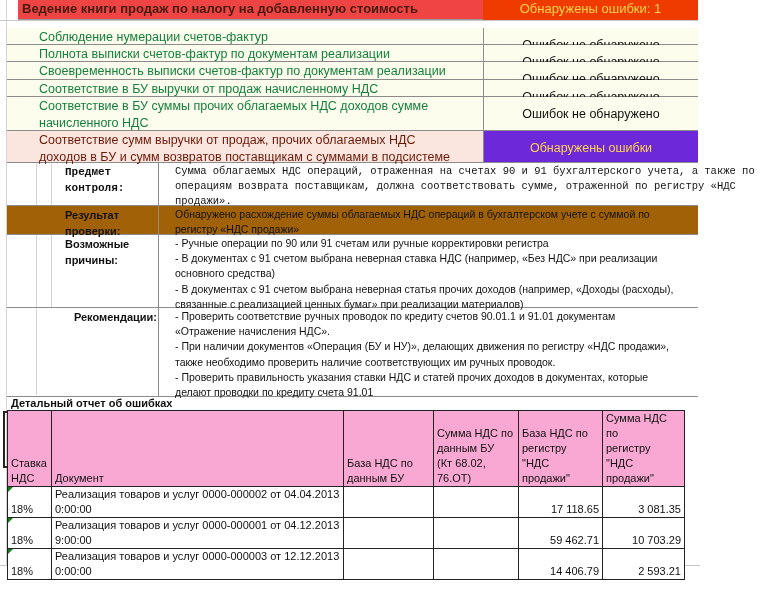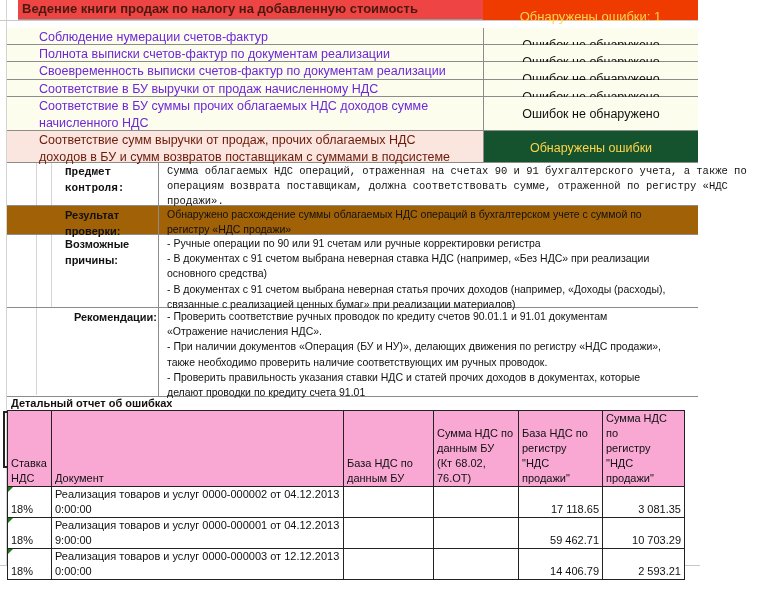--- a/index.html
+++ b/index.html
@@ -7,37 +7,37 @@
          font-family:"Liberation Sans", sans-serif; color:#000; }
   .abs { position:absolute; box-sizing:border-box; }
   
   .gridv { position:absolute; width:1px; background:#d4d4d4; }
   .gridh { position:absolute; height:1px; background:#c8c8c8; }
 
   .title-cell { left:18px; top:0; width:476px; height:20px; background:#ef4444;
      font-weight:bold; font-size:13px; color:#4a1a10; padding:1px 4px; white-space:nowrap; overflow:hidden;
      border-bottom:1px solid #9a9a9a; }
   .title-status { left:483px; top:0; width:215px; height:20px; background:#ef3a00;
-     color:#ffd34a; font-size:13px; text-align:center; padding-top:9px; }
+     color:#ffd34a; font-size:13px; text-align:center; padding-top:1px; }
 
   .chk-row { position:absolute; left:7px; width:691px; box-sizing:border-box;
      background:#fdfdee; border-bottom:1px solid #8c8c8c; }
-  .chk-label { position:absolute; left:32px; top:1px; width:440px; font-size:12.5px; line-height:17px; color:#6d28d9; }
+  .chk-label { position:absolute; left:32px; top:1px; width:440px; font-size:12.5px; line-height:17px; color:#15803d; }
   .chk-status { position:absolute; left:476px; top:0; width:215px; height:100%; border-left:1px solid #8c8c8c;
      text-align:center; font-size:12.5px; line-height:17px; color:#111; padding-top:9px; box-sizing:border-box; }
   .chk-row.err { background:#fbe5df; }
   .chk-row.err .chk-label { color:#6b1a08; }
-  .chk-row.err .chk-status { background:#14532d; color:#ffd34a; }
+  .chk-row.err .chk-status { background:#6d28d9; color:#ffd34a; }
 
   .det-row { position:absolute; left:7px; width:691px; box-sizing:border-box; border-bottom:1px solid #8c8c8c; }
   .det-row.pink { background:#a16207; }
   .det-label { position:absolute; left:58px; top:1px; width:93px; font-size:11px; font-weight:bold; line-height:16px; color:#111; }
   .det-label.right { text-align:right; left:50px; width:100px; }
   .det-text { position:absolute; left:151px; top:0; width:540px; height:100%; border-left:1px solid #8c8c8c;
-     font-size:10.5px; line-height:15.2px; padding:1px 8px; box-sizing:border-box; color:#111; }
+     font-size:10.5px; line-height:15.2px; padding:1px 16px; box-sizing:border-box; color:#111; }
   .det-text div { white-space:nowrap; }
 
   .sect-title { left:11px; top:397px; font-size:11px; font-weight:bold; color:#111; }
 
   table.rep { position:absolute; left:7px; top:410px; border-collapse:collapse; font-size:11px; }
   table.rep th, table.rep td { border:1px solid #222; padding:0 3px; box-sizing:border-box; vertical-align:bottom; }
   table.rep th { background:#f9a8d4; font-weight:normal; text-align:left; line-height:15px; color:#111; }
   table.rep td { height:30px; background:#fff; line-height:15px; color:#111; }
   td.num { text-align:right; }
   .corner { position:absolute; left:0; top:0; width:0; height:0; border-top:5px solid #1a7a1a; border-right:5px solid transparent; }
@@ -166,21 +166,21 @@
         <div>регистру</div>
         <div>"НДС</div>
         <div>продажи"</div>
       </th>
     </tr>
   </thead>
   <tbody>
     <tr>
       <td class="rate"><span class="corner"></span><span>18%</span></td>
       <td>
-          <div>Реализация товаров и услуг 0000-000002 от 04.12.2013</div>
+          <div>Реализация товаров и услуг 0000-000002 от 04.04.2013</div>
           <div>0:00:00</div>
         </td>
       <td class="num"></td>
       <td class="num"></td>
       <td class="num">17 118.65</td>
       <td class="num">3 081.35</td>
     </tr>
     <tr>
       <td class="rate"><span class="corner"></span><span>18%</span></td>
       <td>

